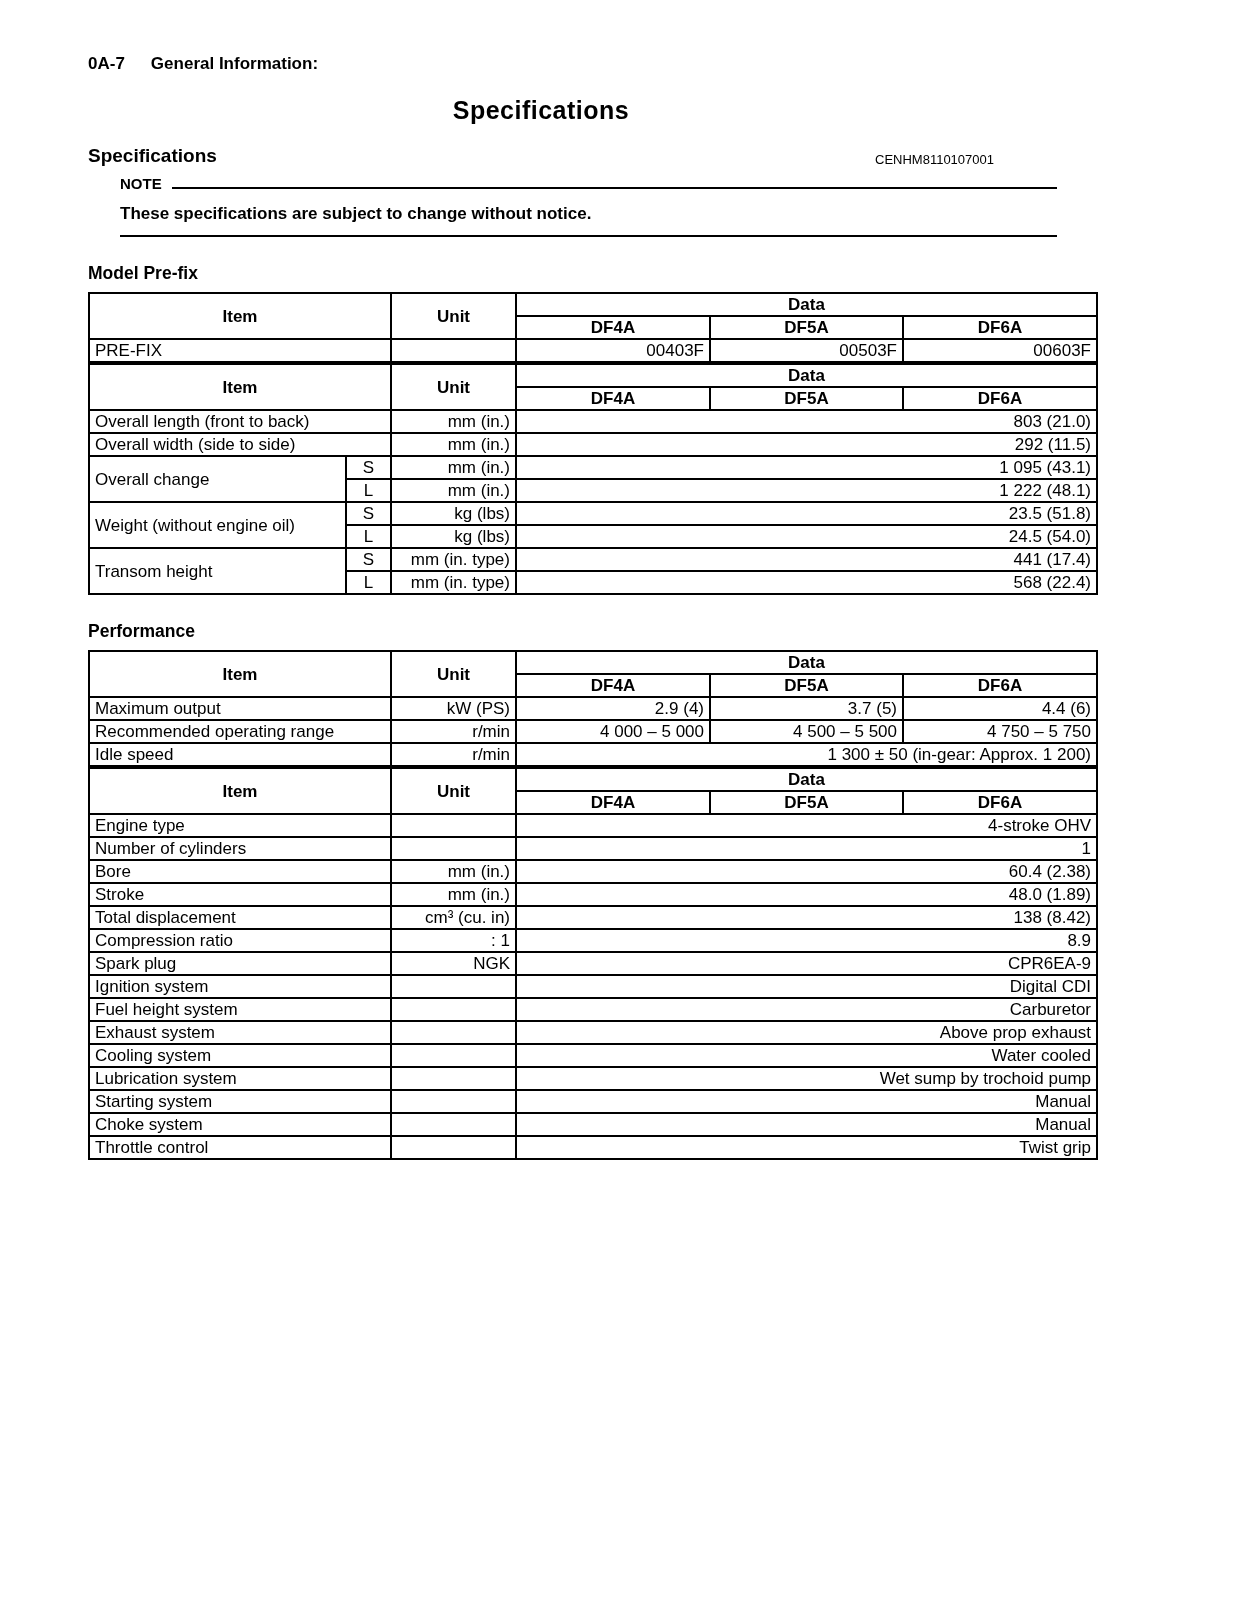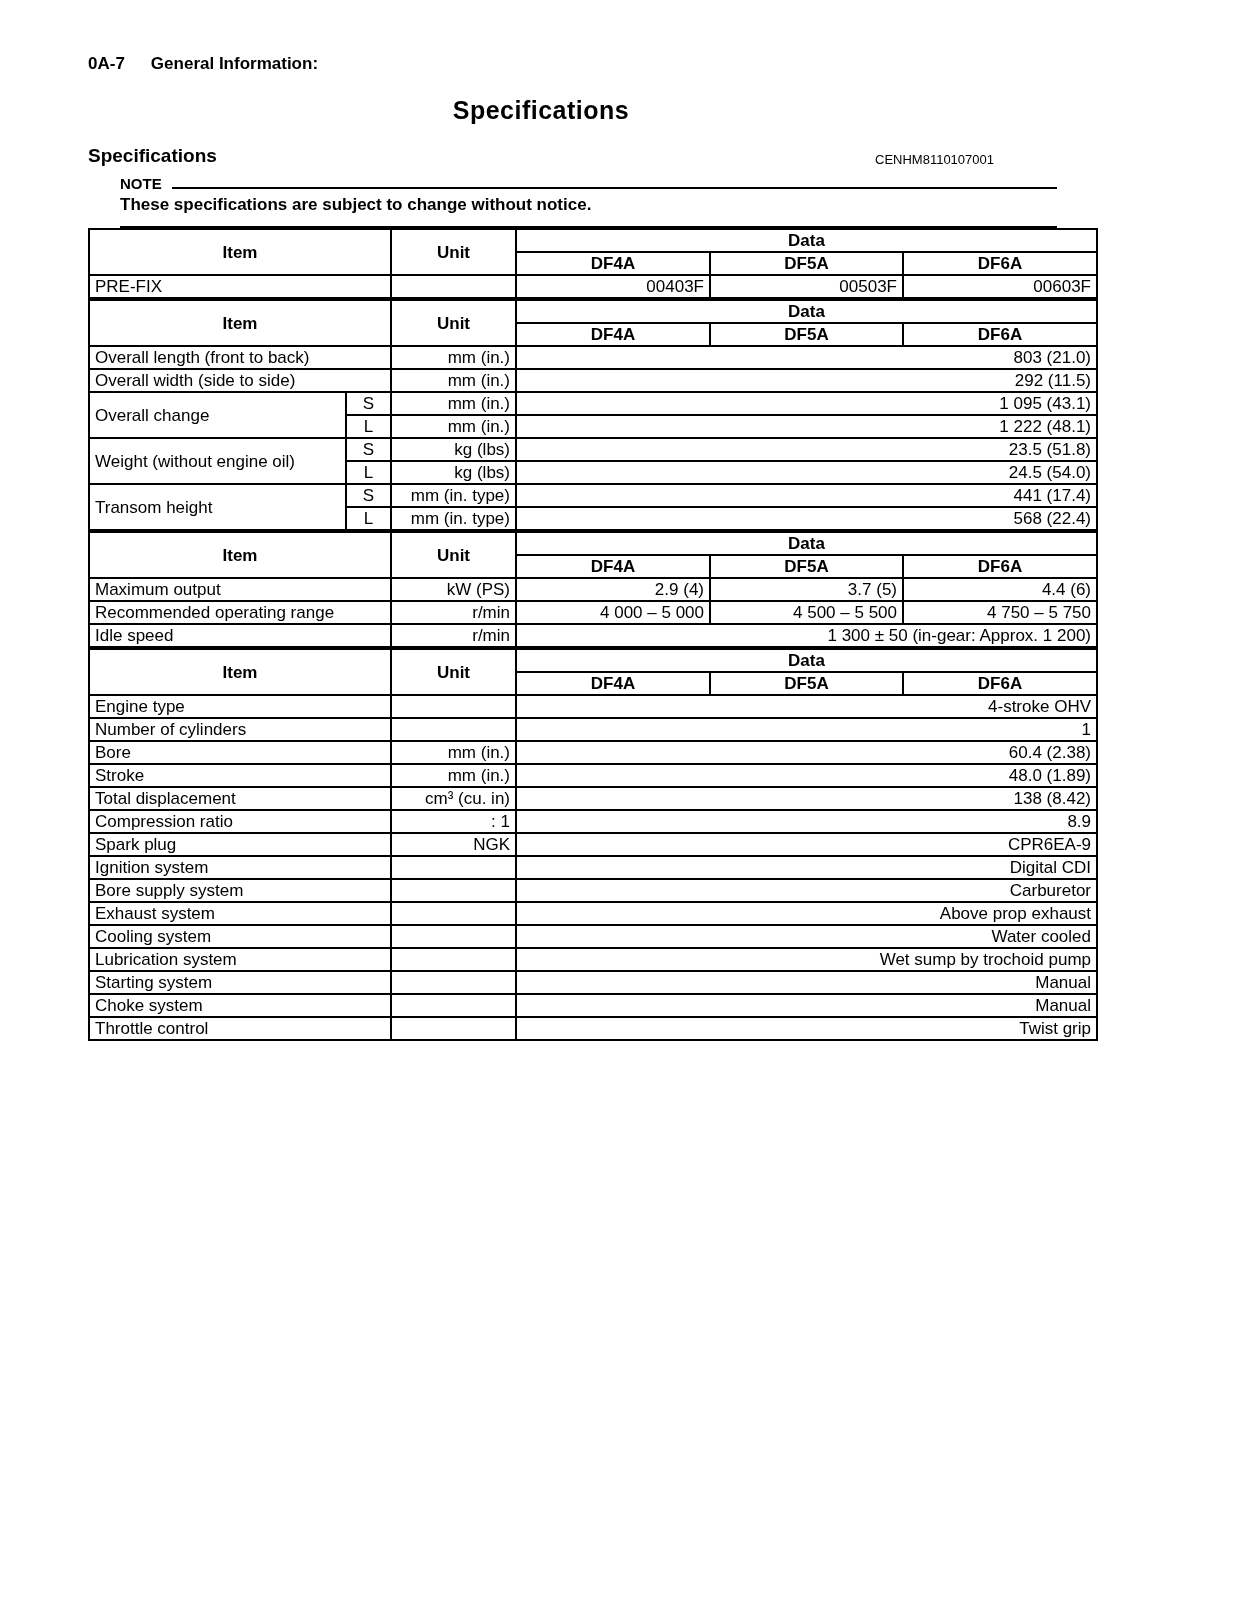--- a/index.html
+++ b/index.html
@@ -18,21 +18,21 @@
   .doc-title { text-align: center; font-size: 25px; font-weight: bold; margin-top: 22px; letter-spacing: 0.5px; }
 
   .section-head-row { display: flex; justify-content: space-between; align-items: flex-end; margin-top: 20px; }
   .section-heading { font-size: 19px; font-weight: bold; }
   .document-code { font-size: 13px; font-weight: normal; }
 
   .note-block { margin-left: 32px; margin-top: 8px; width: 937px; }
   .note-label-row { display: flex; align-items: flex-end; }
   .note-label { font-size: 15px; font-weight: bold; padding-right: 10px; }
   .note-rule { flex: 1; border-bottom: 2px solid #000; margin-bottom: 3px; }
-  .note-text { font-size: 17px; font-weight: bold; margin-top: 3px; padding-bottom: 11px; border-bottom: 2px solid #000; }
+  .note-text { font-size: 17px; font-weight: bold; margin-top: 12px; padding-bottom: 11px; border-bottom: 2px solid #000; }
 
   .section-title { font-size: 17.5px; font-weight: bold; margin-top: 26px; margin-bottom: 8px; }
 
   table.spec-table { border-collapse: collapse; width: 1008px; table-layout: fixed; }
   .spec-table th, .spec-table td {
     border: 2px solid #000;
     font-size: 17px;
     height: 23px;
     padding: 0 5px;
     overflow: hidden;
@@ -65,20 +65,21 @@
   <div class="note-block">
     <div class="note-label-row">
       <span class="note-label">NOTE</span>
       <span class="note-rule"></span>
     </div>
     <div class="note-text">These specifications are subject to change without notice.</div>
   </div>
 
   <div id="tables-root">
       <div class="table-section">
+        <div class="section-title">Model Pre-fix</div>
         <table class="spec-table">
           <colgroup>
             <col style="width: 302px;">
             <col style="width: 125px;">
             <col style="width: 194px;">
             <col style="width: 193px;">
             <col style="width: 194px;">
           </colgroup>
           <thead>
             <tr>
@@ -166,20 +167,21 @@
             </tr>
             <tr>
               <td class="sub-cell">L</td>
               <td class="unit-cell">mm (in. type)</td>
               <td class="value-cell" colspan="3">568 (22.4)</td>
             </tr>
           </tbody>
         </table>
       </div>
       <div class="table-section">
+        <div class="section-title">Performance</div>
         <table class="spec-table">
           <colgroup>
             <col style="width: 302px;">
             <col style="width: 125px;">
             <col style="width: 194px;">
             <col style="width: 193px;">
             <col style="width: 194px;">
           </colgroup>
           <thead>
             <tr>
@@ -272,21 +274,21 @@
               <td class="item-cell">Spark plug</td>
               <td class="unit-cell">NGK</td>
               <td class="value-cell" colspan="3">CPR6EA-9</td>
             </tr>
             <tr>
               <td class="item-cell">Ignition system</td>
               <td class="unit-cell"></td>
               <td class="value-cell" colspan="3">Digital CDI</td>
             </tr>
             <tr>
-              <td class="item-cell">Bore supply system</td>
+              <td class="item-cell">Fuel height system</td>
               <td class="unit-cell"></td>
               <td class="value-cell" colspan="3">Carburetor</td>
             </tr>
             <tr>
               <td class="item-cell">Exhaust system</td>
               <td class="unit-cell"></td>
               <td class="value-cell" colspan="3">Above prop exhaust</td>
             </tr>
             <tr>
               <td class="item-cell">Cooling system</td>

